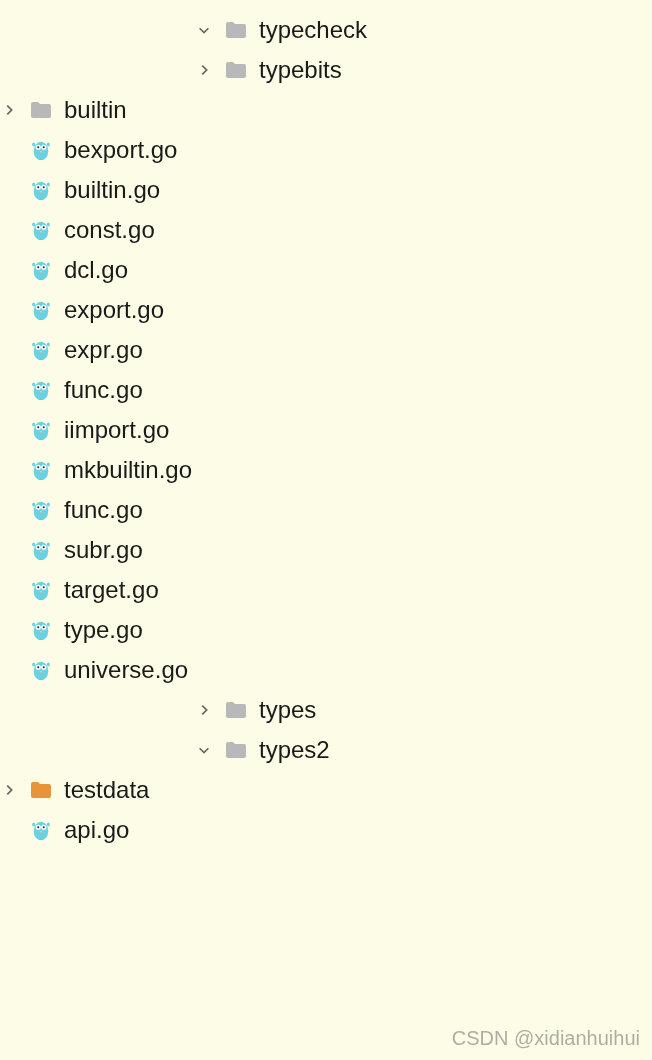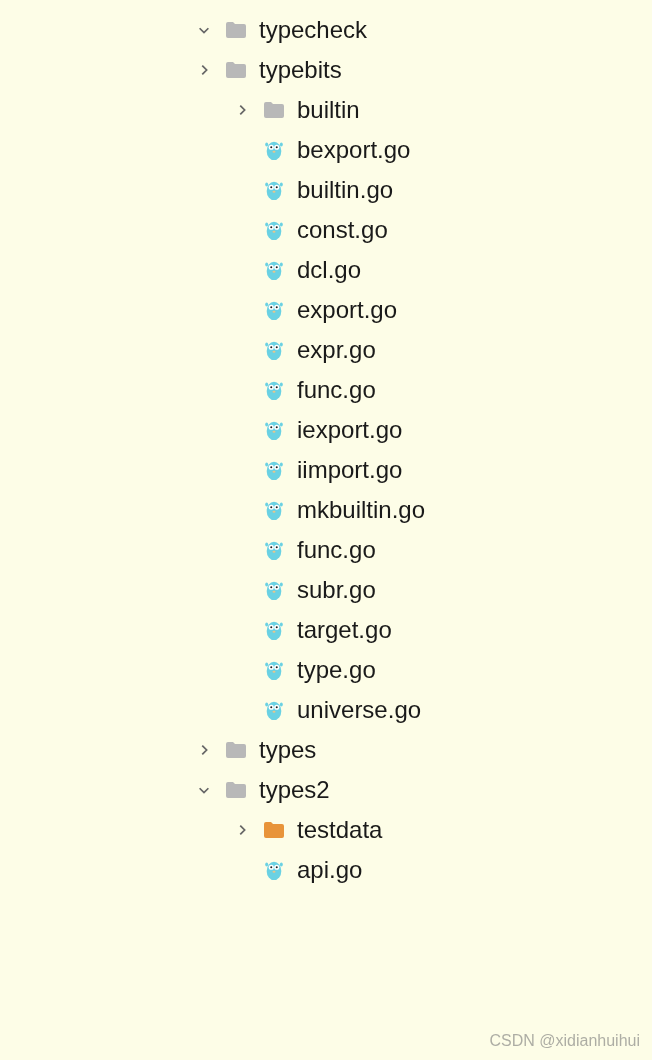--- a/index.html
+++ b/index.html
@@ -49,26 +49,26 @@
       display: flex;
       align-items: center;
       justify-content: center;
       flex-shrink: 0;
       margin-right: 10px;
     }
     .label {
       white-space: nowrap;
     }
     .indent-1 { padding-left: 195px; }
-    .indent-2 { padding-left: 233px; }
+    .indent-2 { }
     .watermark {
       position: absolute;
       bottom: 10px;
       right: 12px;
-      font-size: 16px;
+      font-size: 20px;
       color: rgba(120,120,120,0.6);
       font-family: sans-serif;
       text-align: right;
     }
     .cutoff-top {
       height: 10px;
       overflow: hidden;
       display: flex;
       align-items: center;
     }
@@ -249,36 +249,20 @@
           <ellipse cx="12" cy="13" rx="8" ry="10" fill="#6ad1e3"></ellipse>
           <circle cx="9" cy="9" r="2.8" fill="#fff"></circle>
           <circle cx="15" cy="9" r="2.8" fill="#fff"></circle>
           <circle cx="9" cy="9" r="1.1" fill="#222"></circle>
           <circle cx="15" cy="9" r="1.1" fill="#222"></circle>
           <ellipse cx="12" cy="14" rx="1.6" ry="1.1" fill="#e8c48a"></ellipse>
           <ellipse cx="4" cy="6" rx="1.6" ry="2.2" fill="#6ad1e3"></ellipse>
           <ellipse cx="20" cy="6" rx="1.6" ry="2.2" fill="#6ad1e3"></ellipse>
         </svg>
       </span>
-      <span class="label">iexport.go</span>
-    </div>
-    <div class="item indent-2">
-      <span class="arrow-spacer"></span>
-      <span class="icon">
-        <svg viewBox="0 0 24 24" width="22" height="26">
-          <ellipse cx="12" cy="13" rx="8" ry="10" fill="#6ad1e3"></ellipse>
-          <circle cx="9" cy="9" r="2.8" fill="#fff"></circle>
-          <circle cx="15" cy="9" r="2.8" fill="#fff"></circle>
-          <circle cx="9" cy="9" r="1.1" fill="#222"></circle>
-          <circle cx="15" cy="9" r="1.1" fill="#222"></circle>
-          <ellipse cx="12" cy="14" rx="1.6" ry="1.1" fill="#e8c48a"></ellipse>
-          <ellipse cx="4" cy="6" rx="1.6" ry="2.2" fill="#6ad1e3"></ellipse>
-          <ellipse cx="20" cy="6" rx="1.6" ry="2.2" fill="#6ad1e3"></ellipse>
-        </svg>
-      </span>
       <span class="label">iimport.go</span>
     </div>
     <div class="item indent-2">
       <span class="arrow-spacer"></span>
       <span class="icon">
         <svg viewBox="0 0 24 24" width="22" height="26">
           <ellipse cx="12" cy="13" rx="8" ry="10" fill="#6ad1e3"></ellipse>
           <circle cx="9" cy="9" r="2.8" fill="#fff"></circle>
           <circle cx="15" cy="9" r="2.8" fill="#fff"></circle>
           <circle cx="9" cy="9" r="1.1" fill="#222"></circle>

